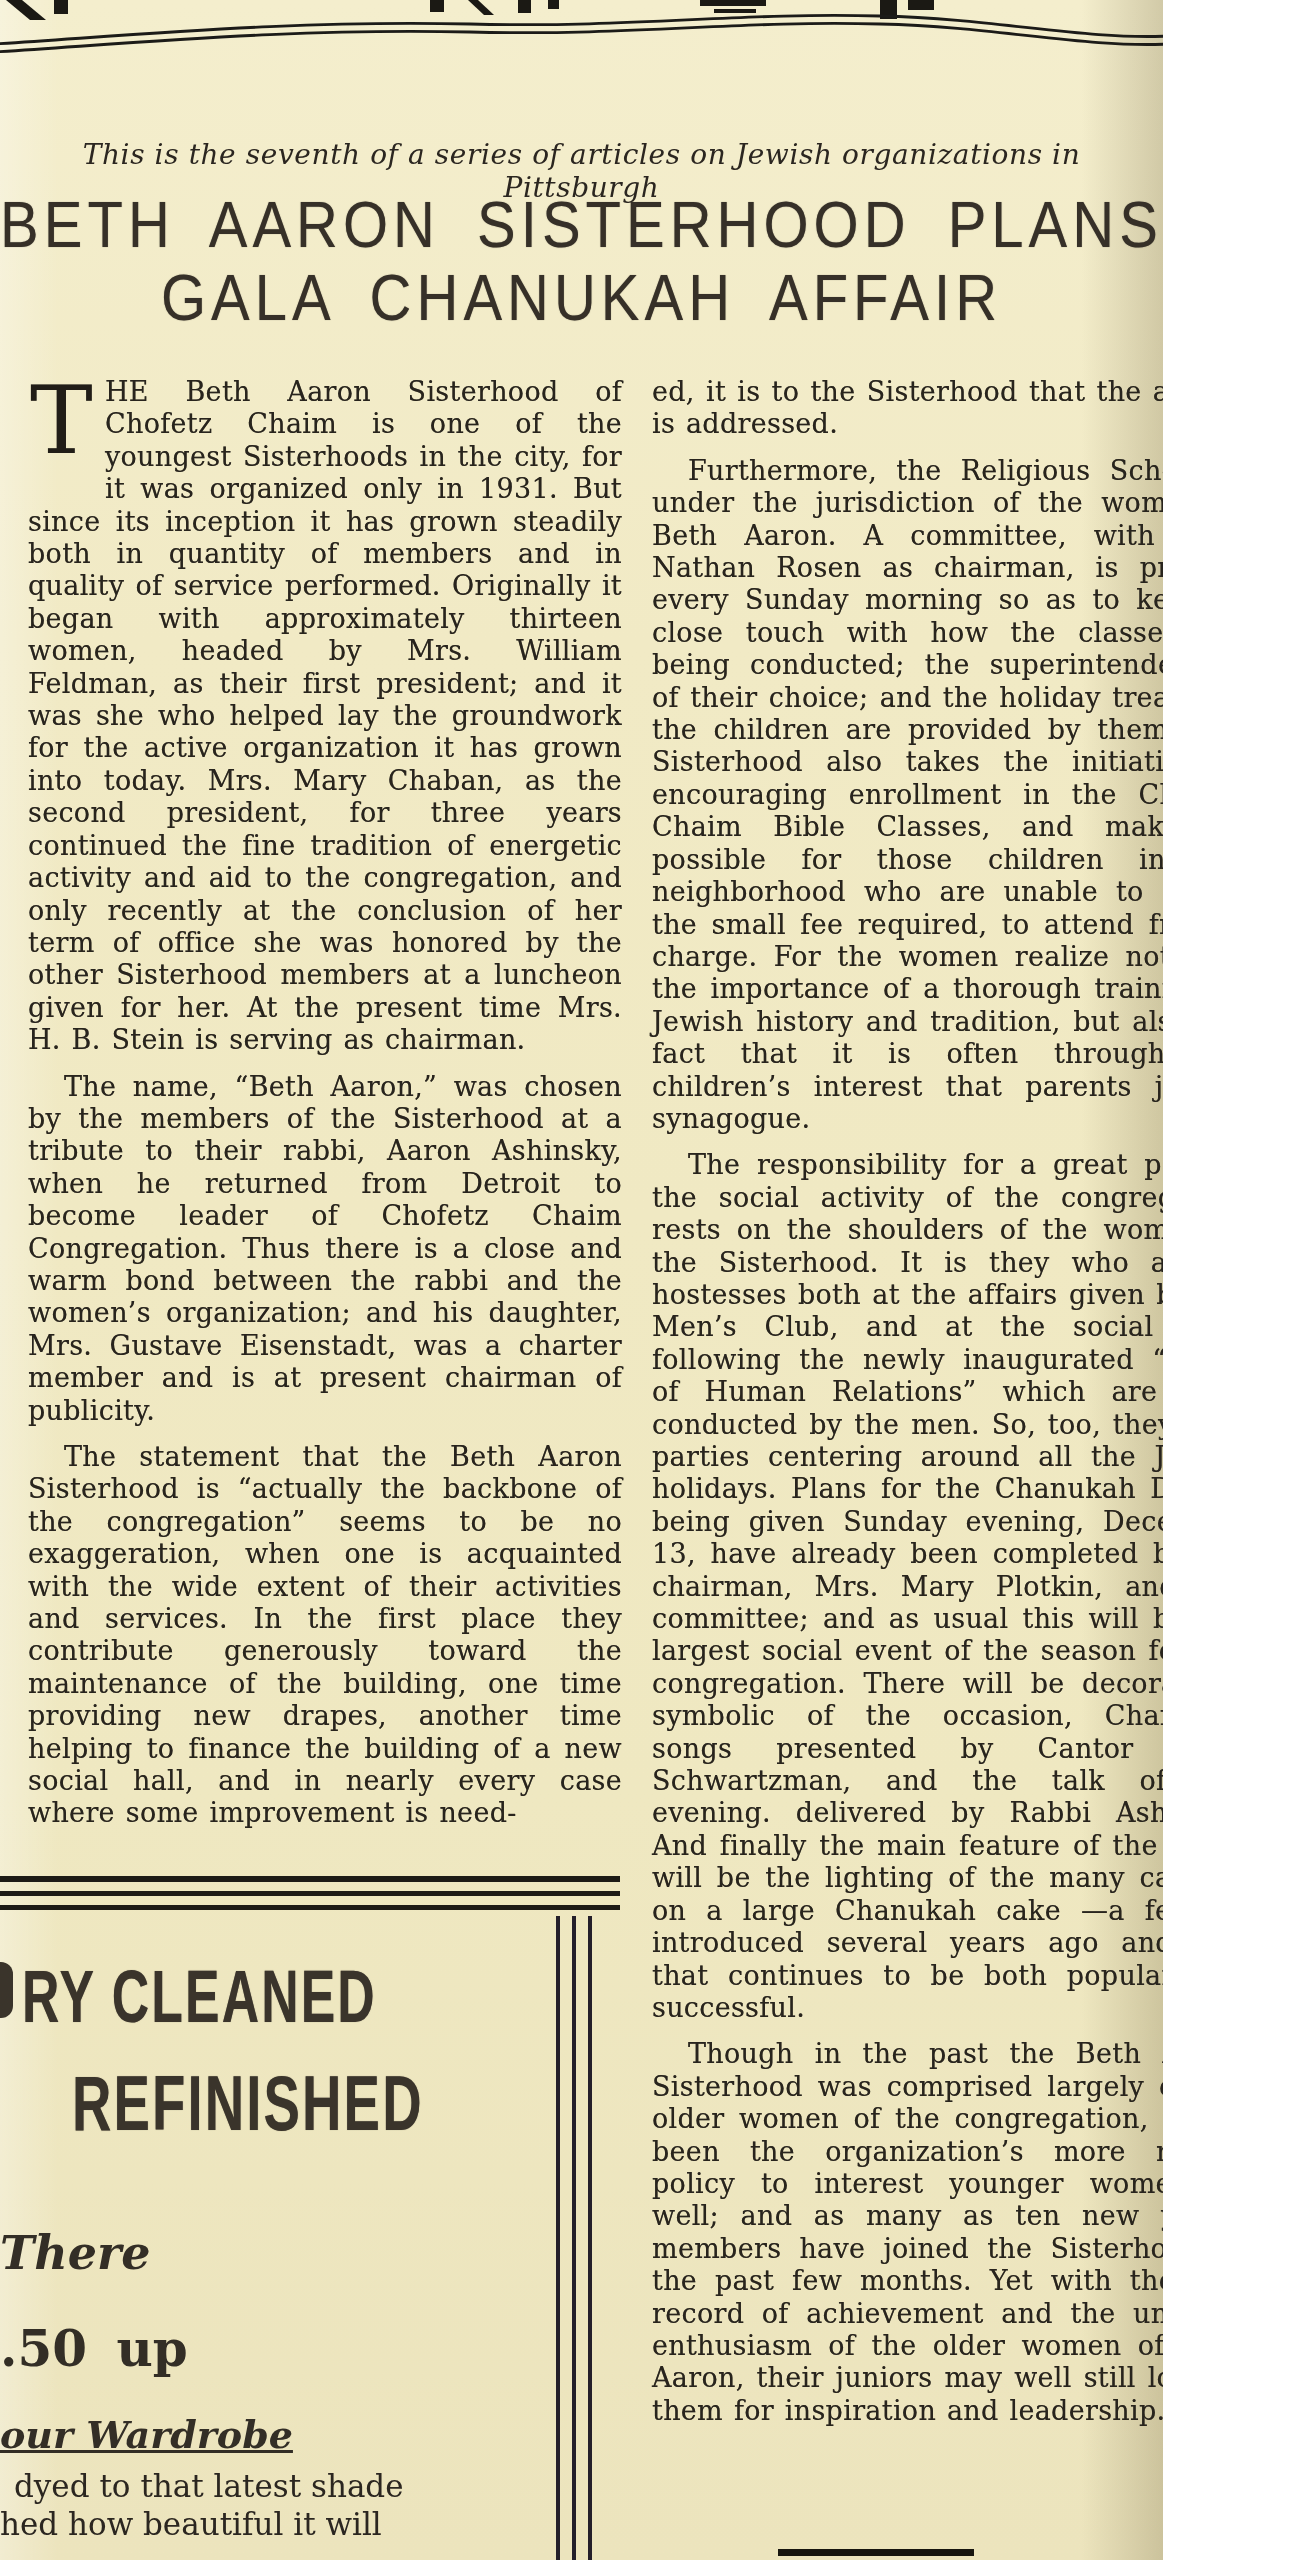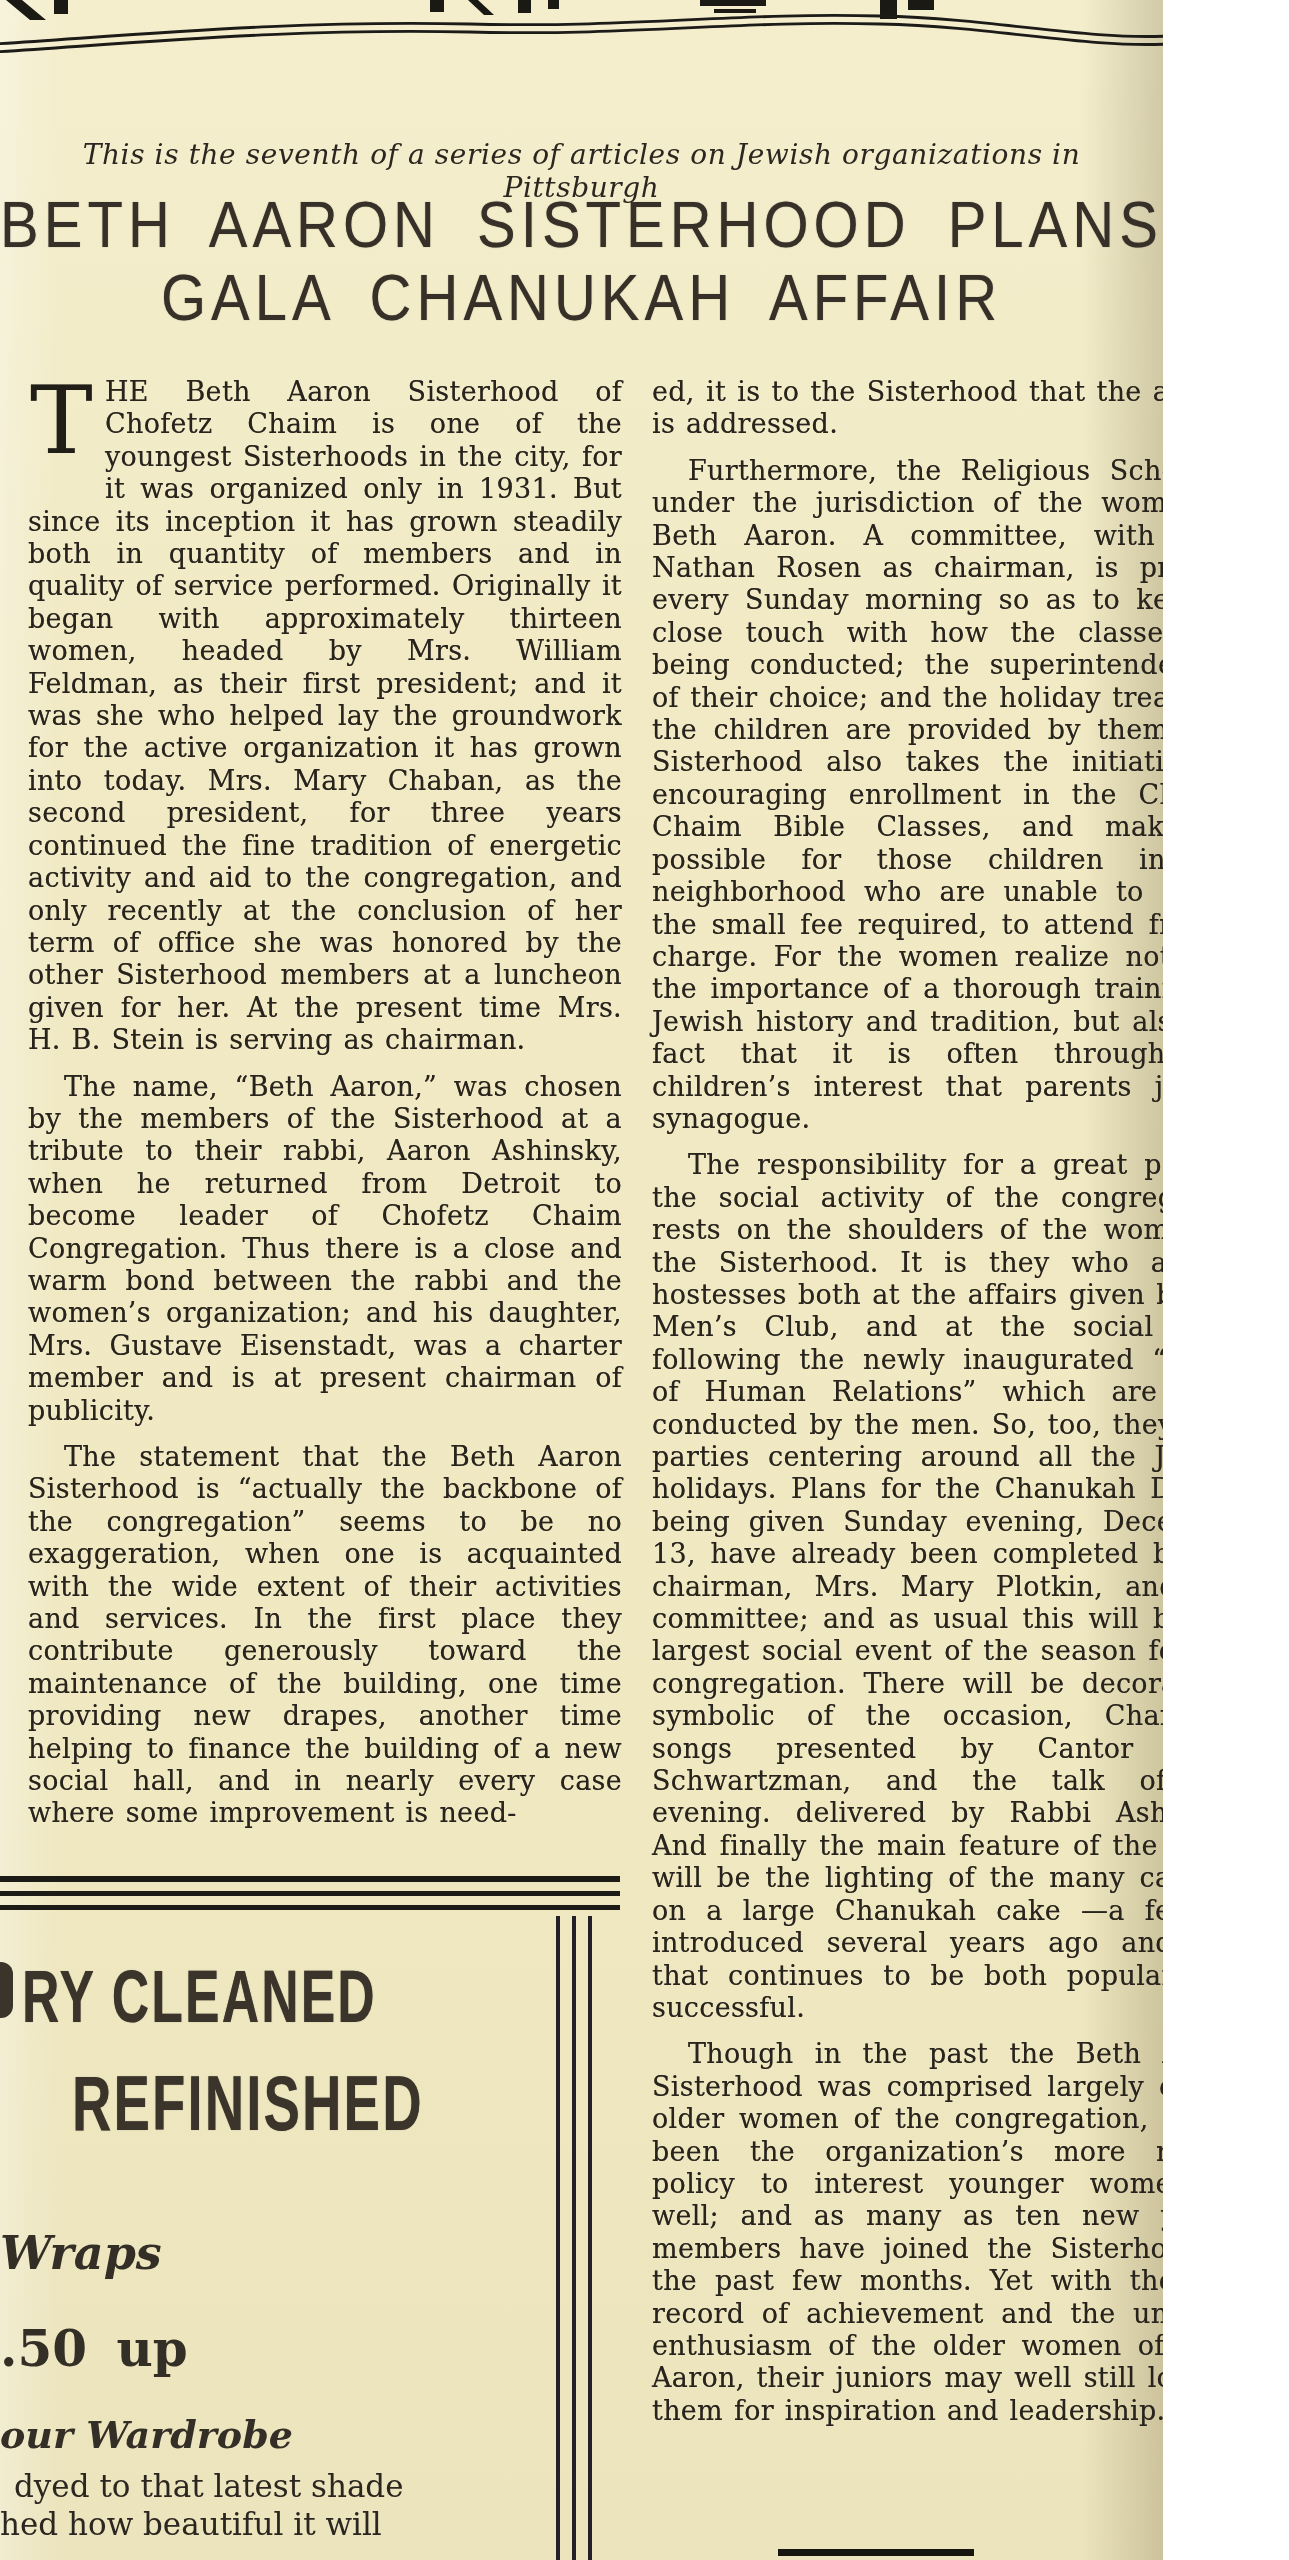--- a/index.html
+++ b/index.html
@@ -67,21 +67,21 @@
   .ad-italic{
     position:absolute; font-style:italic; font-weight:bold;
     color:#332e26; white-space:nowrap;
   }
   .ad-it1{left:0; top:293px; font-size:46px;}
   .ad-it2{left:0; top:350px; font-size:46px;}
   .ad-price{
     position:absolute; left:0; top:443px; font-size:50px; font-weight:bold;
     word-spacing:12px; color:#332e26; white-space:nowrap;
   }
-  .ad-sub{left:0; top:536px; font-size:38px;}
+  .ad-sub{left:0; top:536px; font-size:38px;text-decoration:underline;}
   .ad-body{position:absolute; font-size:31px; color:#2b2620; white-space:nowrap;}
   .ad-b1{left:14px; top:592px;}
   .ad-b2{left:0;  top:630px;}
   
   .bottom-rule{position:absolute; left:778px; top:2549px; width:196px; height:7px; background:#17150f;}
   
   .edge-strip{position:absolute; top:0; left:1270px; width:19px; height:2560px;}
   .edge-frag{position:absolute; left:4px; font-size:27px; color:#2e2a24;}
 </style>
 </head>
@@ -136,21 +136,21 @@
   <div class="ad">
     <div class="ad-rule-h r1"></div>
     <div class="ad-rule-h r2"></div>
     <div class="ad-rule-h r3"></div>
     <div class="ad-rule-v v1"></div>
     <div class="ad-rule-v v2"></div>
     <div class="ad-rule-v v3"></div>
     <div class="ad-frag-d"></div>
     <div class="ad-big ad-line1">RY CLEANED</div>
     <div class="ad-big ad-line2">REFINISHED</div>
-    <div class="ad-italic ad-it2">Wraps</div>
+    <div class="ad-italic ad-it2">There</div>
     <div class="ad-price">.50 up</div>
     <div class="ad-italic ad-sub">our Wardrobe</div>
     <div class="ad-body ad-b2">hed how beautiful it will</div>
     <div class="ad-body ad-b1">dyed to that latest shade</div>
   </div>
 
   <div class="bottom-rule"></div>
 
   <div class="edge-strip">
       <span class="edge-frag" style="top: 325px;">a</span>

